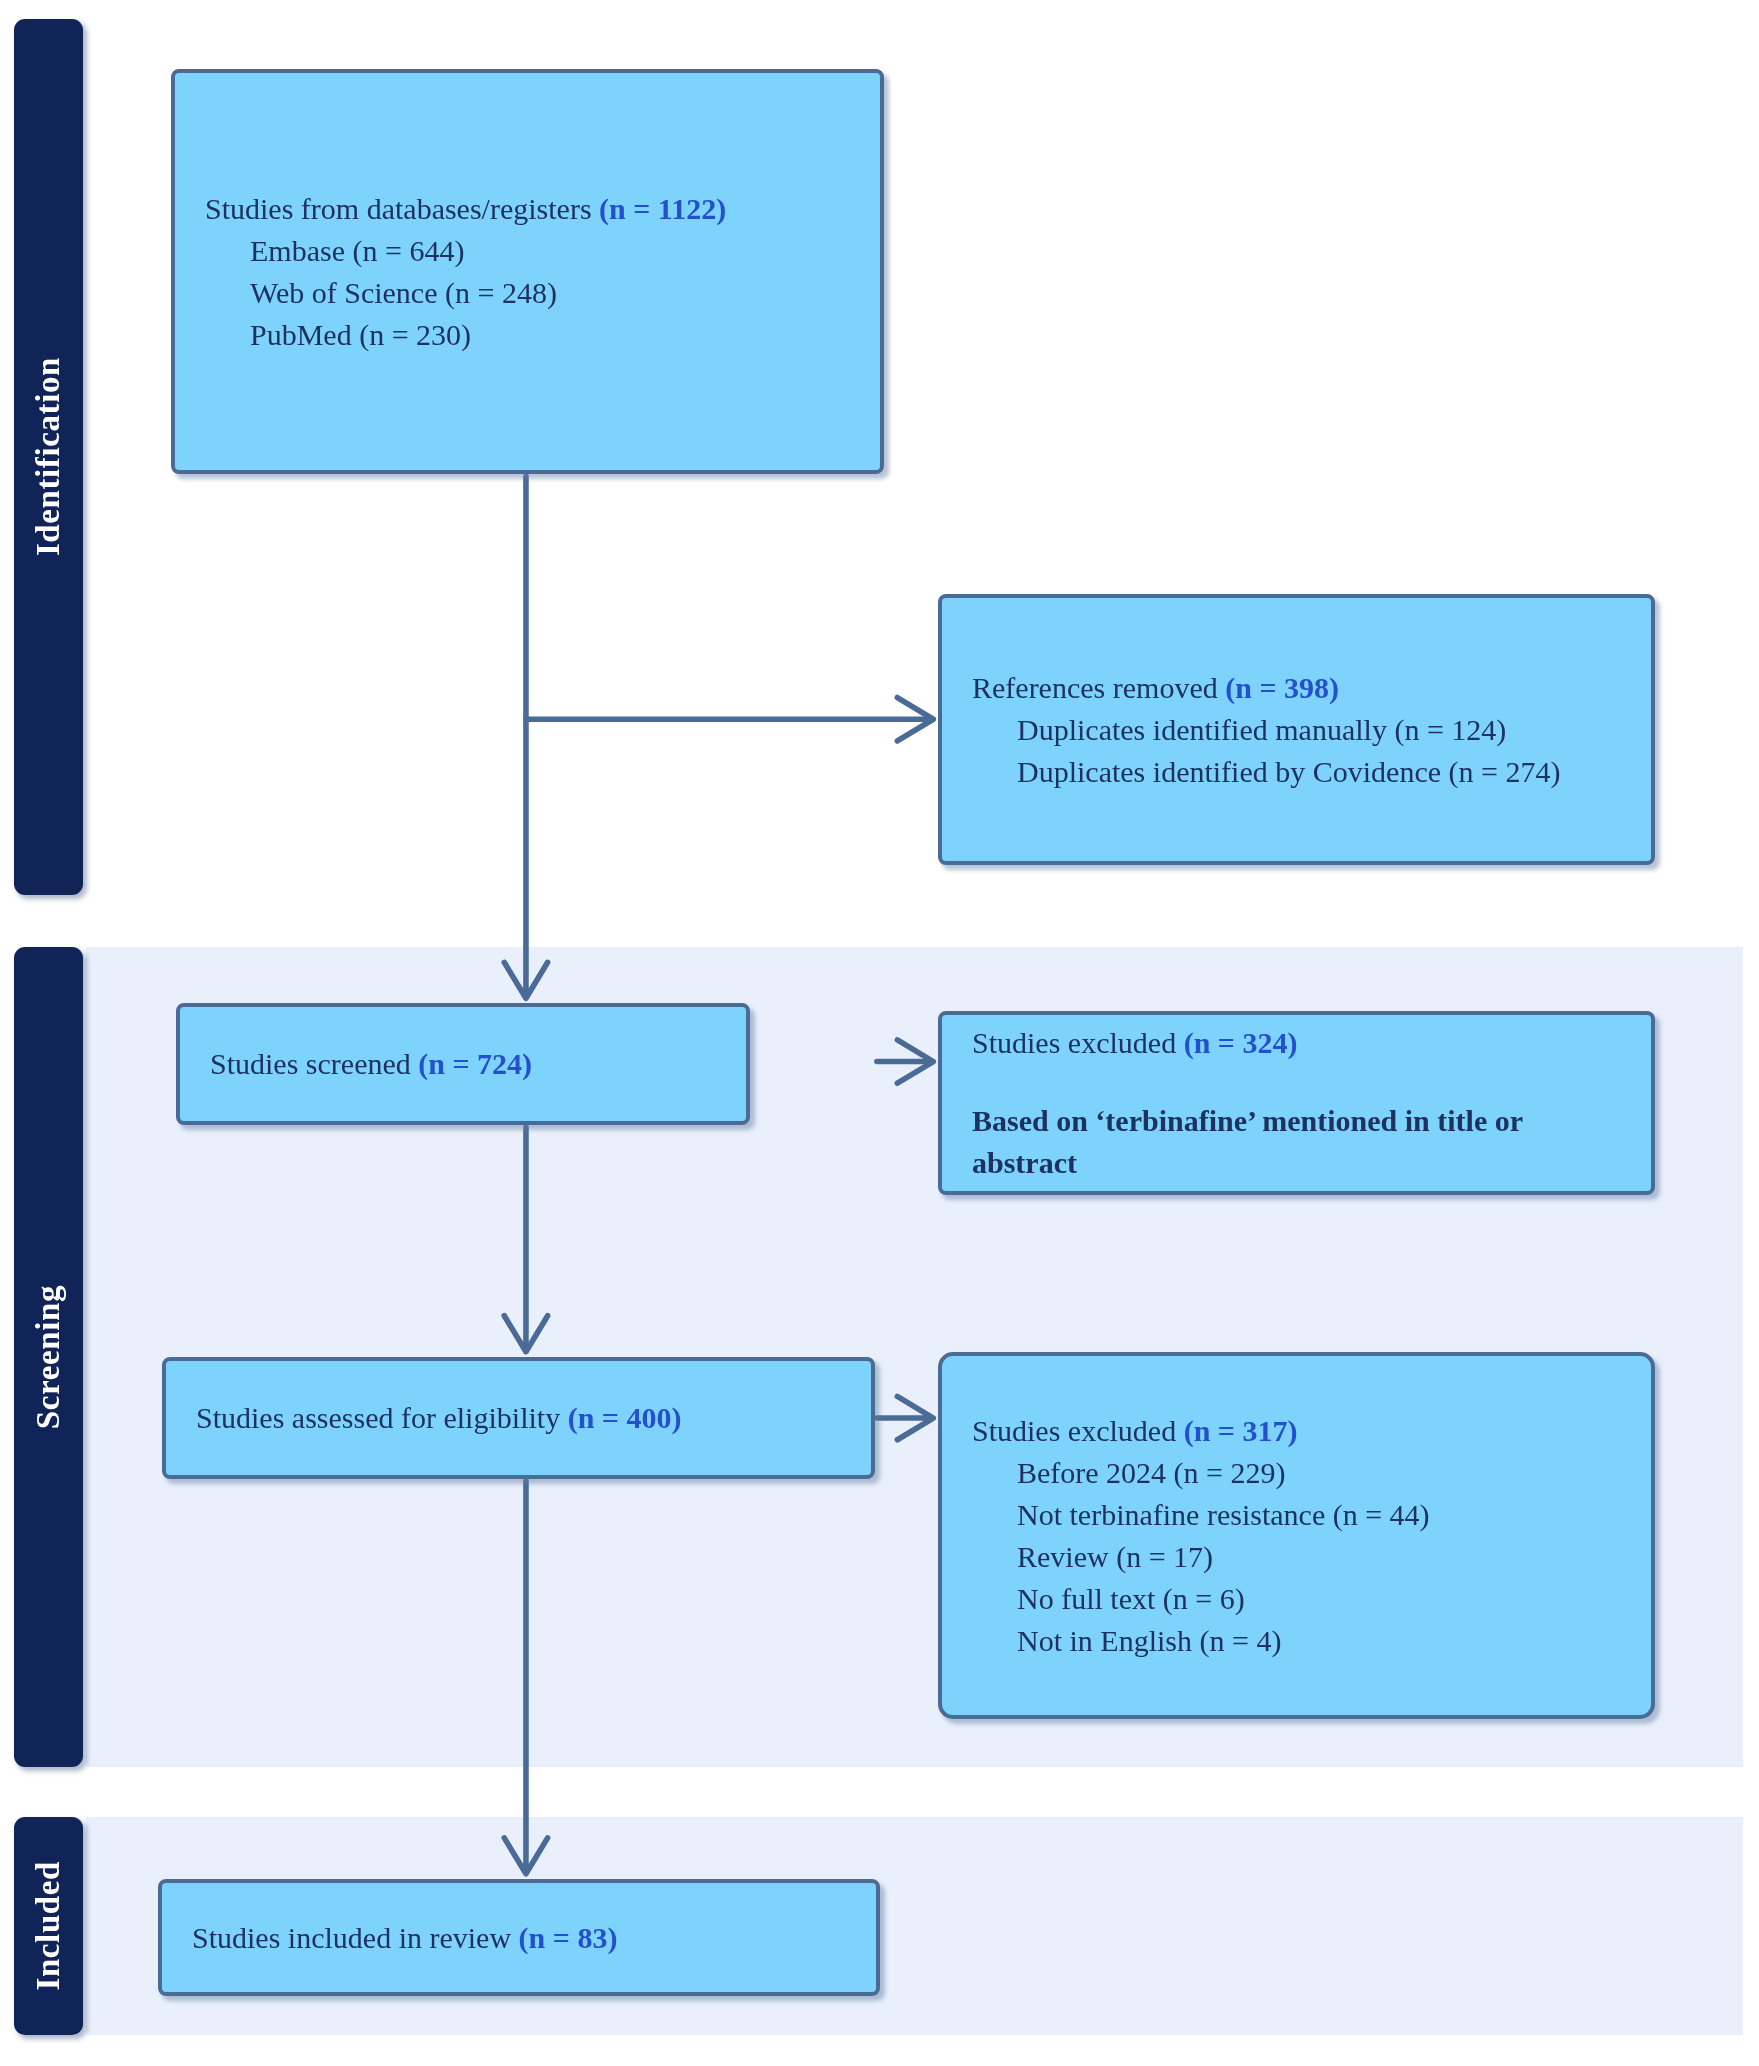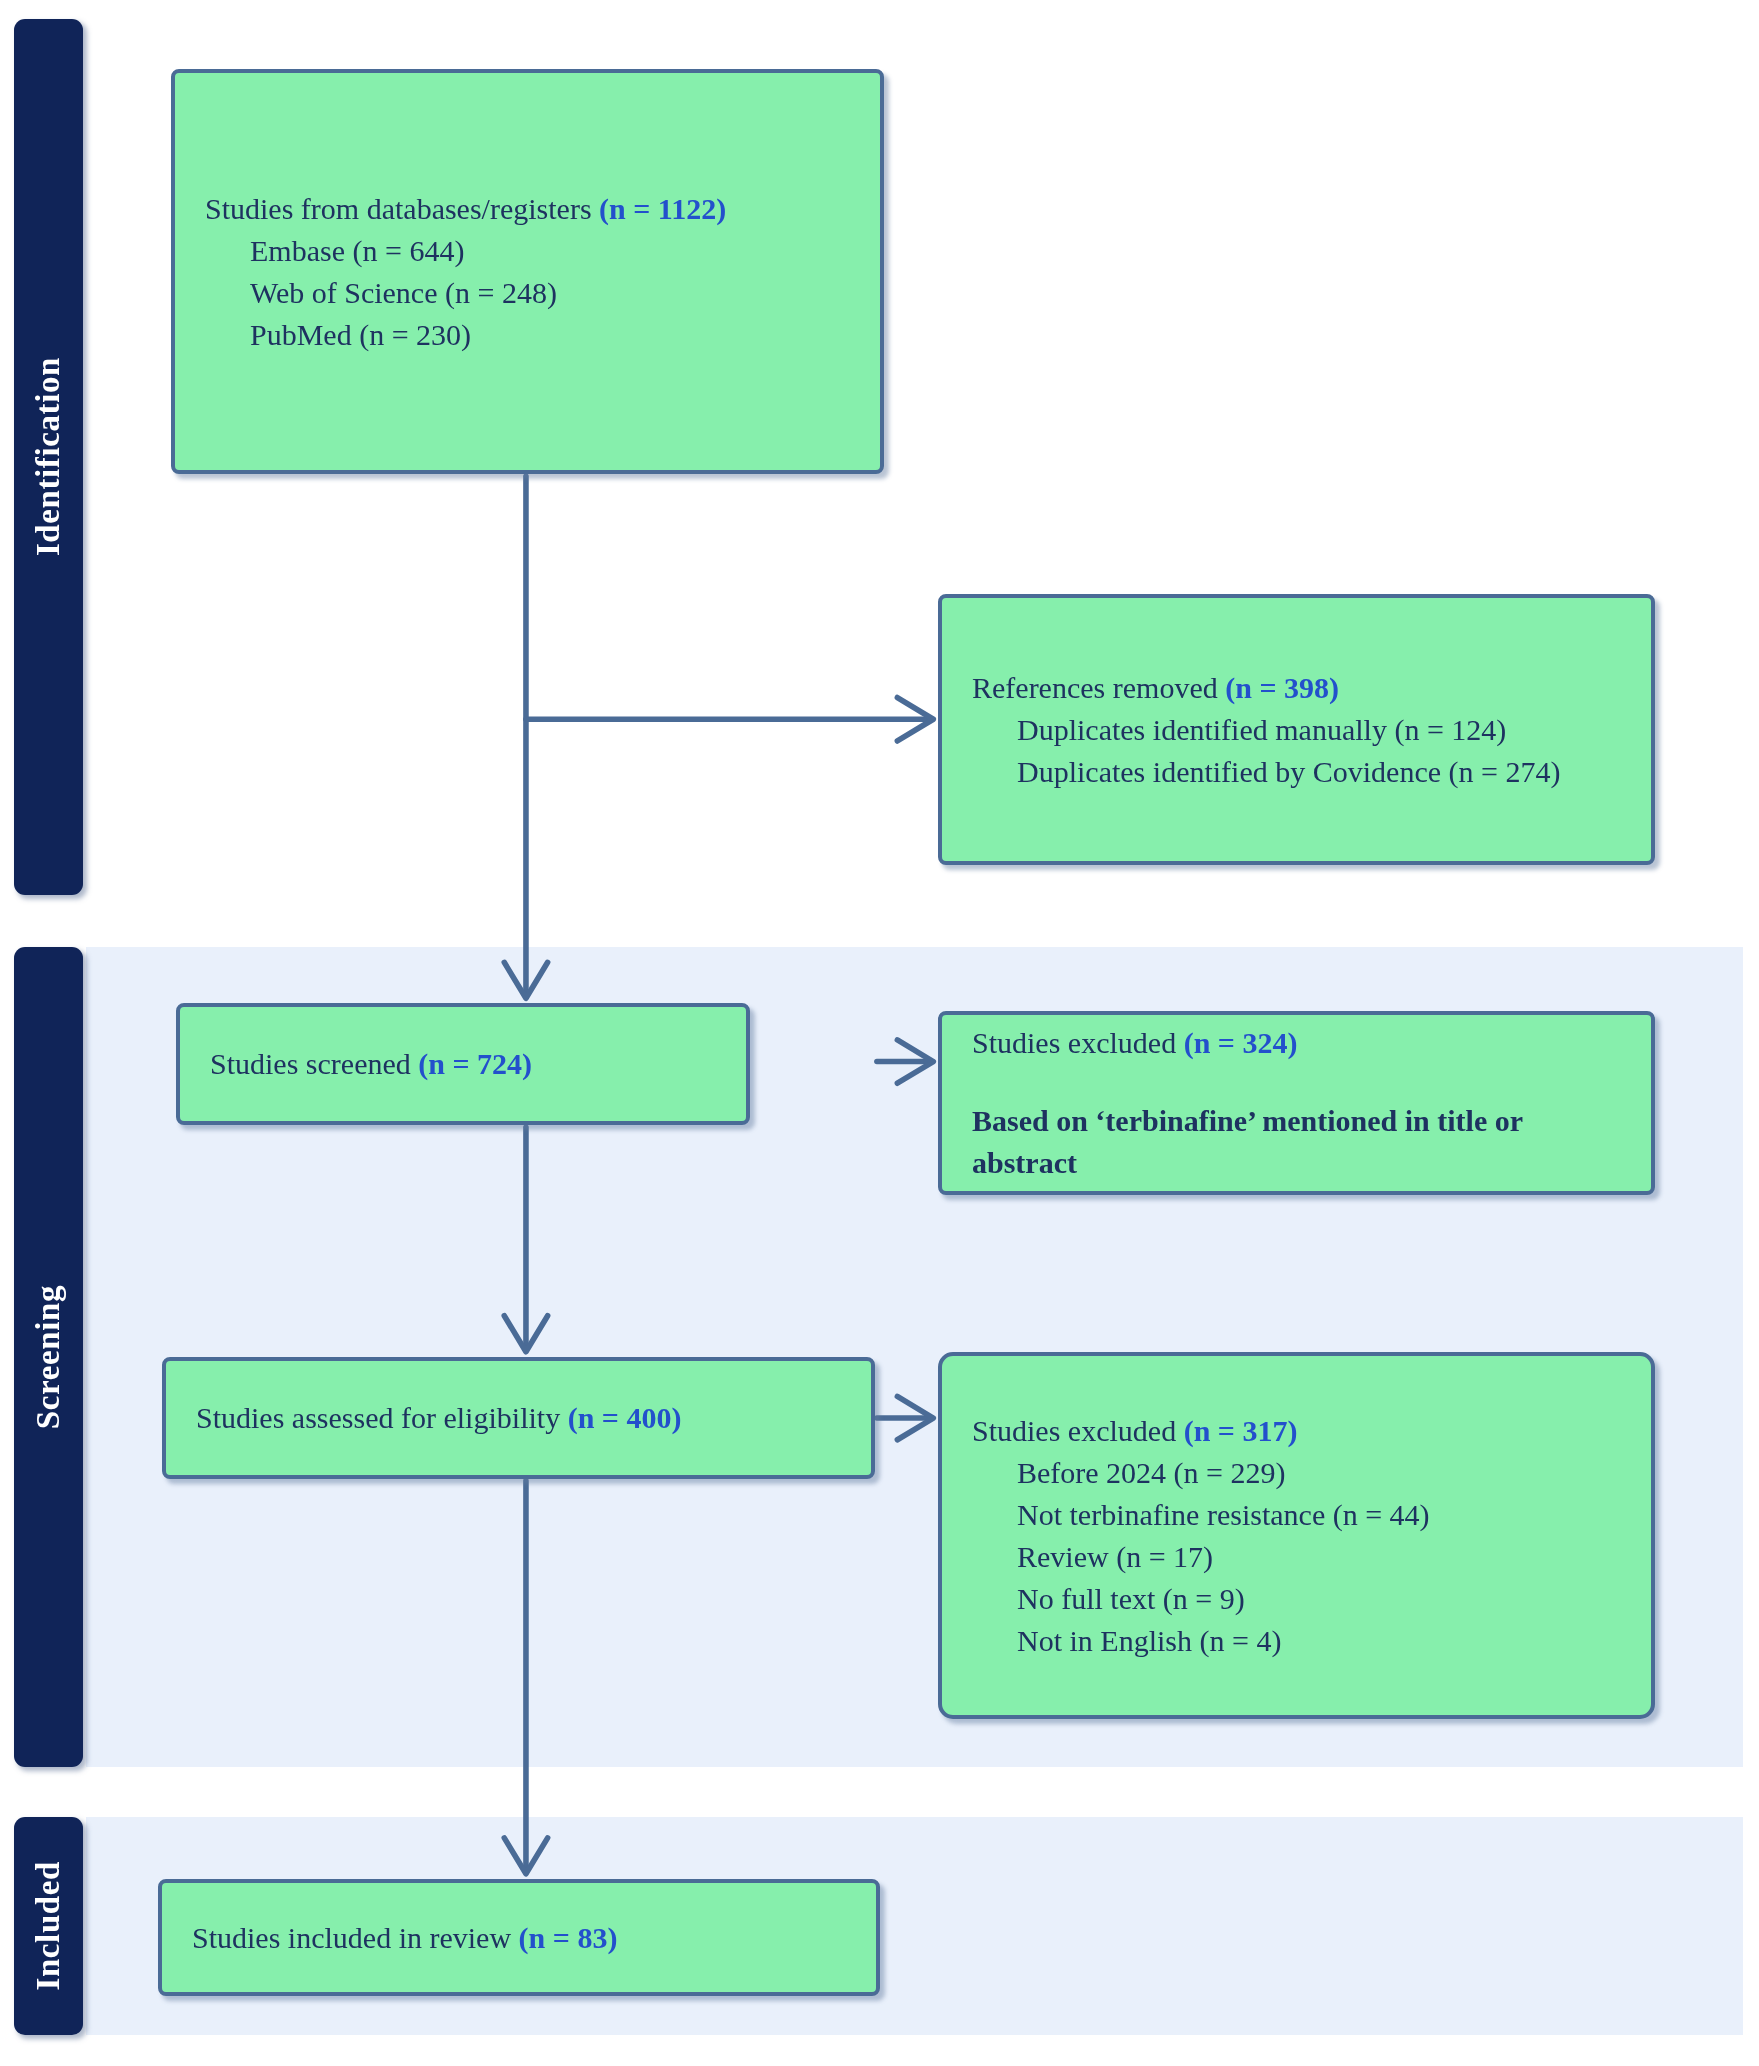--- a/index.html
+++ b/index.html
@@ -50,21 +50,21 @@
   #arrows{
     position:absolute;
     top:0;left:0;
     width:1760px;height:2066px;
     z-index:3;
     pointer-events:none;
   }
   
   .node{
     position:absolute;
-    background:#86efac;
+    background:#7dd3fc;
     border:4.3px solid #4a6b96;
     border-radius:8px;
     box-shadow:4.3px 5px 4.3px rgba(100,124,160,0.45);
     z-index:4;
     display:flex;
     flex-direction:column;
     justify-content:center;
     box-sizing:border-box;
     padding:12.4px 18.6px 12.4px 30px;
     color:#1e3260;
@@ -165,21 +165,21 @@
   <div class="node assessed">
     <div><span>Studies assessed for eligibility </span><span class="n-value">(n = 400)</span></div>
   </div>
 
   <div class="node excluded-eligibility">
     <div><span>Studies excluded </span><span class="n-value">(n = 317)</span></div>
     <ul class="sub-list">
       <li>Before 2024 (n = 229)</li>
       <li>Not terbinafine resistance (n = 44)</li>
       <li>Review (n = 17)</li>
-      <li>No full text (n = 9)</li>
+      <li>No full text (n = 6)</li>
       <li>Not in English (n = 4)</li>
     </ul>
   </div>
 
   <div class="node included-review">
     <div><span>Studies included in review </span><span class="n-value">(n = 83)</span></div>
   </div>
 
 </div>
 

